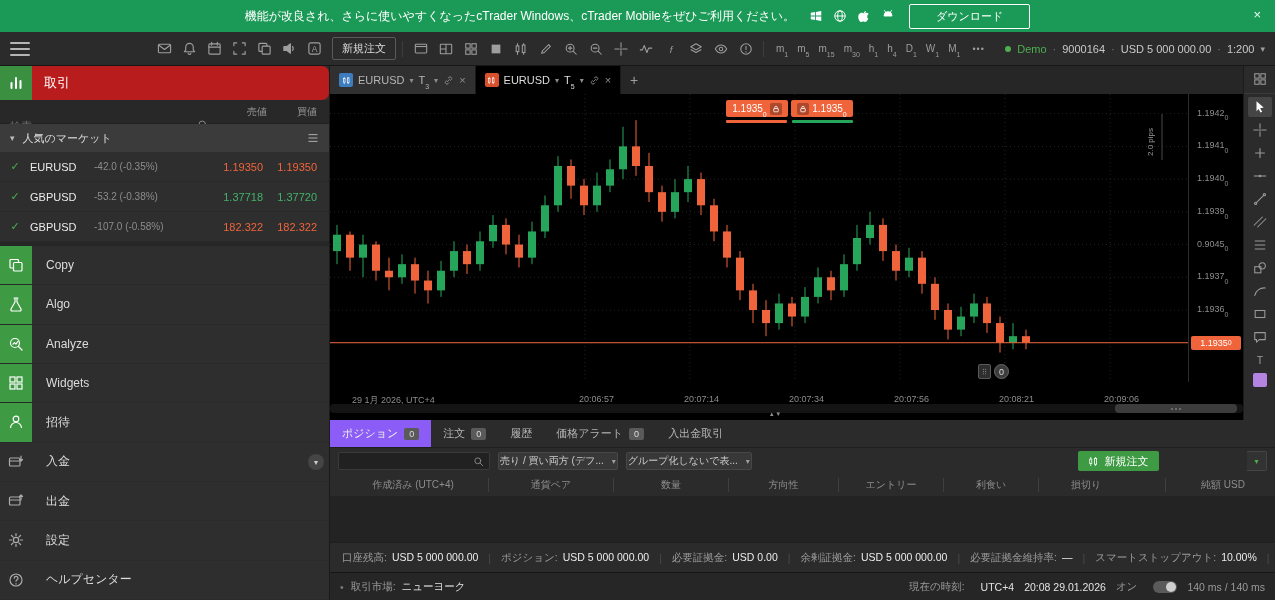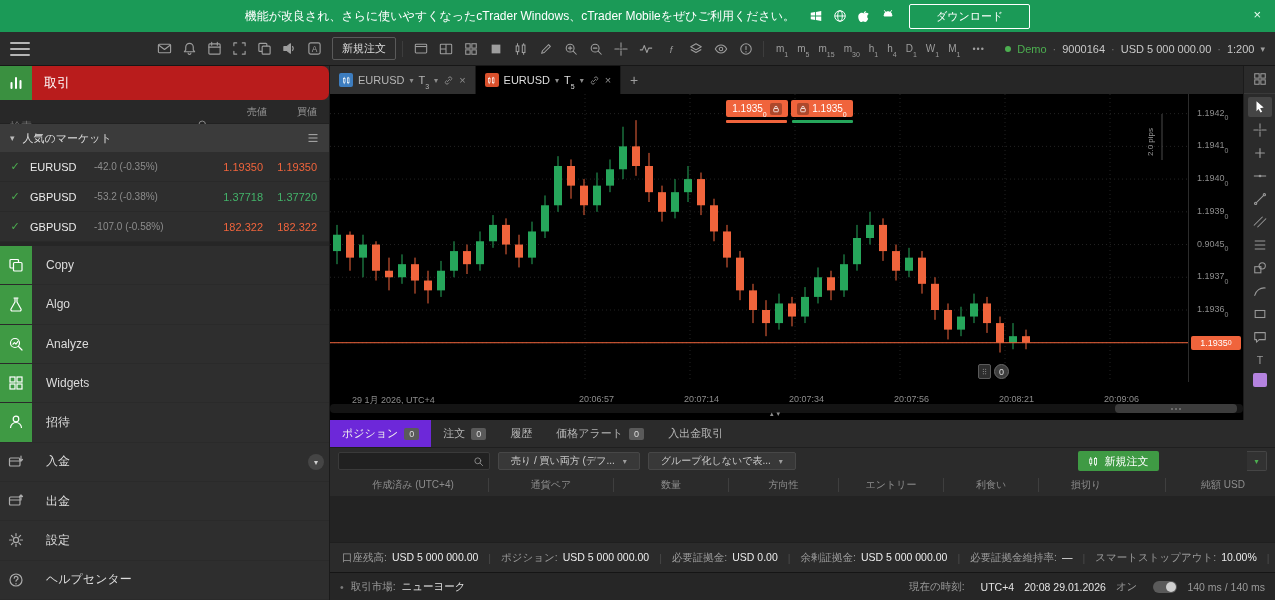--- a/index.html
+++ b/index.html
@@ -112,28 +112,28 @@
                display:flex;flex-direction:column;align-items:center;padding-top:3px;gap:3px;}
   .strip-top{padding-bottom:4px;border-bottom:1px solid #3a3a3a;width:100%;display:flex;justify-content:center;}
   .tool-btn{width:24px;height:20px;display:flex;align-items:center;justify-content:center;color:#9a9a9a;background:transparent;border:0;padding:0;cursor:pointer;border-radius:2px;}
   .tool-btn.active{background:#454545;color:#fff;}
   .swatch{width:14px;height:14px;border-radius:2px;background:var(--swatch-purple);cursor:pointer;}
 
   
   .bottom-panel{position:absolute;left:330px;top:420px;width:945px;height:180px;background:#2b2b2b;display:flex;flex-direction:column;}
   .bp-tabs{height:28px;flex:none;display:flex;align-items:stretch;border-bottom:1px solid #1f1f1f;}
   .bp-tab{display:flex;align-items:center;gap:6px;padding:0 12px;font-size:11px;color:#b5b5b5;cursor:pointer;}
-  .bp-tab.active{background:#6d28d9;color:#eee;}
+  .bp-tab.active{background:#8b5cf6;color:#eee;}
   .badge{background:#5a5a5a;color:#ddd;font-size:9px;padding:1px 5px;border-radius:2px;}
   .bp-filter{height:26px;flex:none;display:flex;align-items:center;gap:8px;padding:0 8px;}
   .bp-search{width:152px;height:18px;background:#212121;border:1px solid #3a3a3a;border-radius:2px;display:flex;align-items:center;padding:0 5px;}
   .bp-search input{flex:1;background:transparent;border:0;outline:none;color:#ddd;font-size:10px;min-width:0;}
   .bp-search .sicon{color:#8d8d8d;}
   .bp-dd{height:18px;background:#383838;border:1px solid #474747;border-radius:2px;font-size:10px;color:#ccc;
-         display:flex;align-items:center;gap:8px;padding:0 12px;cursor:pointer;white-space:nowrap;}
+         display:flex;align-items:center;gap:8px;padding:0 1px;cursor:pointer;white-space:nowrap;}
   .bp-dd .chev{font-size:8px;color:#9e9e9e;}
   .bp-right{margin-left:auto;display:flex;align-items:center;gap:8px;}
   .bp-neworder{height:20px;background:var(--accent-green);color:#fff;border:0;border-radius:2px;font-size:11px;
                display:flex;align-items:center;gap:6px;padding:0 10px;cursor:pointer;}
   .bp-closesel{display:flex;align-items:stretch;height:20px;}
   .bp-closesel-label{background:#0f172a;border:1px solid #454545;color:#8a8a8a;font-size:10px;display:flex;align-items:center;padding:0 9px;border-radius:2px 0 0 2px;margin-top:32px;}
   .bp-closesel-chev{width:20px;background:#323232;border:1px solid #454545;border-left:0;color:var(--demo-green);font-size:8px;
                     display:flex;align-items:center;justify-content:center;border-radius:0 2px 2px 0;cursor:pointer;}
   .bp-cols{height:22px;flex:none;display:flex;align-items:center;font-size:10px;color:#8d8d8d;background:#2b2b2b;padding-left:8px;}
   .bp-col{text-align:center;flex:none;border-left:1px solid #3f3f3f;}

